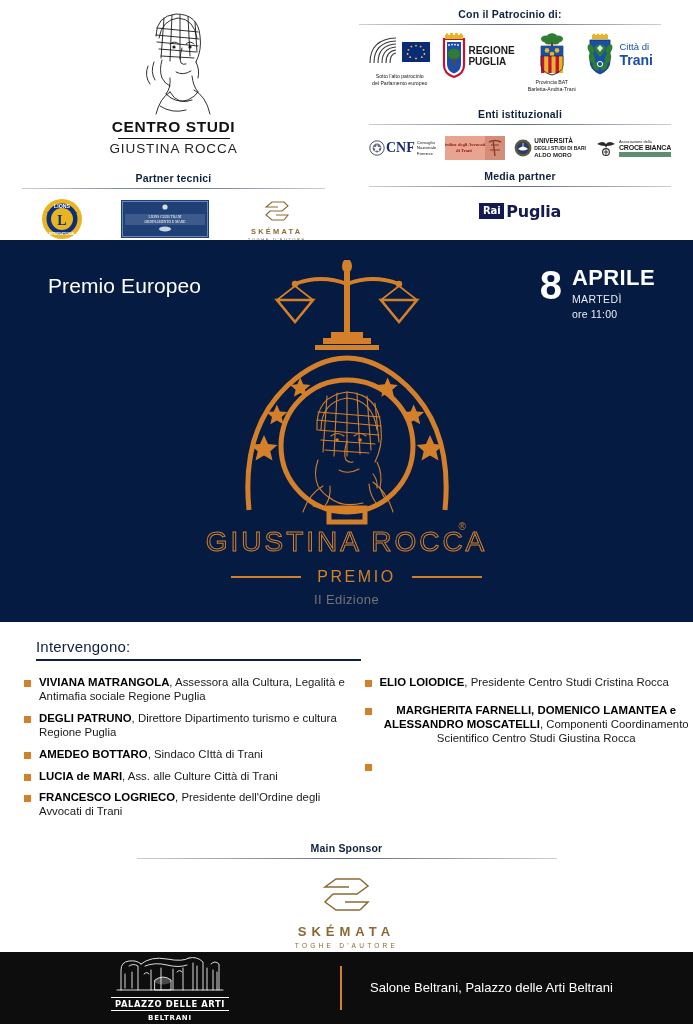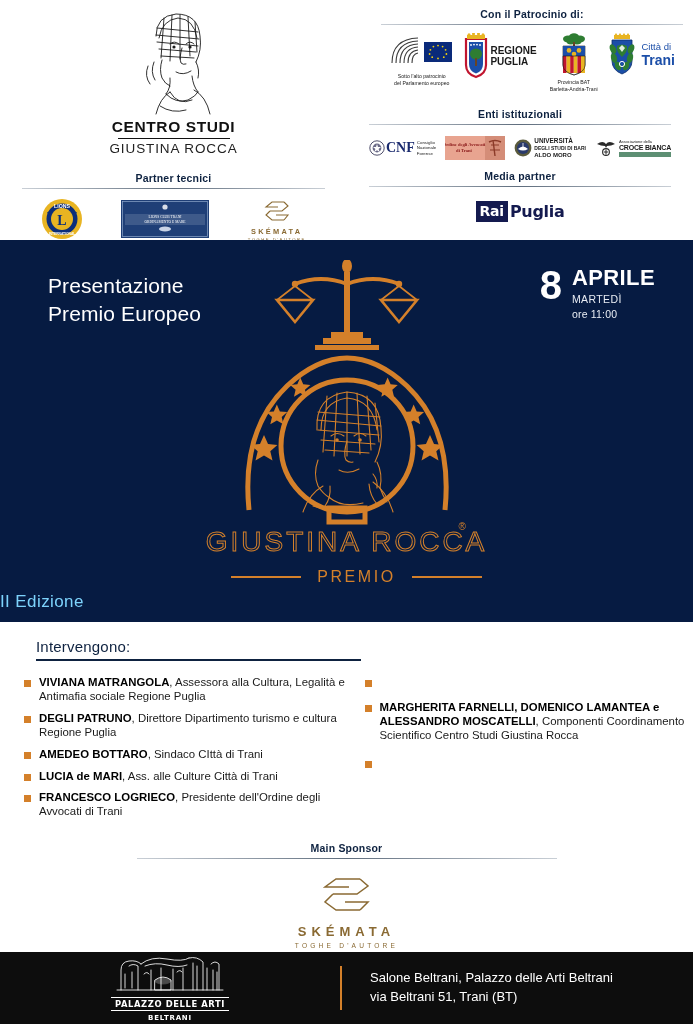--- a/index.html
+++ b/index.html
@@ -96,21 +96,21 @@
     display: flex;
     align-items: center;
     justify-content: space-around;
     margin-top: 7px;
     height: 45px;
   }
 
   
   .patro-block {
     position: absolute;
-    left: 34px;
+    left: 12px;
     top: 8px;
     width: 302px;
   }
   .patro-row {
     display: flex;
     align-items: flex-start;
     justify-content: space-between;
     margin-top: 8px;
     height: 72px;
   }
@@ -158,21 +158,21 @@
 
   
   .rai {
     display: flex;
     align-items: center;
   }
   .rai-box {
     background: #141a4f;
     color: #ffffff;
     font-weight: bold;
-    font-size: 14px;
+    font-size: 10px;
     padding: 2px 4px 3px;
     letter-spacing: -0.2px;
     font-family: "DejaVu Sans", sans-serif;
   }
   .rai-word {
     color: #141a4f;
     font-weight: bold;
     font-size: 16px;
     margin-left: 2px;
     letter-spacing: -0.3px;
@@ -295,22 +295,23 @@
   }
   .premio-text {
     color: #d4802a;
     font-size: 16px;
     letter-spacing: 2.6px;
   }
   .edizione {
     position: absolute;
     left: 0; right: 0;
     top: 352px;
-    color: #7dd3fc;
-    font-size: 17px;
+    text-align: center;
+    color: #737373;
+    font-size: 13px;
     letter-spacing: 0.4px;
   }
 
   
   .speakers {
     position: absolute;
     left: 0; top: 622px;
     width: 667px;
     height: 212px;
     background: #ffffff;
@@ -728,21 +729,20 @@
           </div>
         </div>
       </div>
 
     </div>
   </div>
 
   <div class="banner">
 
     <div class="banner-heading">
-      <div>Presentazione</div>
       <div>Premio Europeo</div>
     </div>
 
     <div class="date-block">
       <div class="date-day">8</div>
       <div class="date-right">
         <div class="date-month">APRILE</div>
         <div class="date-weekday">MARTEDÌ</div>
         <div class="date-time">ore 11:00</div>
       </div>
@@ -850,22 +850,23 @@
         </div>
         <div class="sp-item">
           <span class="sp-bullet"></span>
           <span class="sp-text"><b>FRANCESCO LOGRIECO</b><span>, Presidente dell'Ordine degli Avvocati di Trani</span></span>
         </div>
       </div>
 
       <div class="sp-col right">
         <div class="sp-item" style="margin-bottom:14px;">
           <span class="sp-bullet"></span>
-        </div>
-        <div class="sp-item" style="margin-bottom:14px;">
+          <span class="sp-text"><b>ELIO LOIODICE</b><span>, Presidente Centro Studi Cristina Rocca</span></span>
+        </div>
+        <div class="sp-item" style="margin-bottom:14px;text-align:center;">
           <span class="sp-bullet"></span>
           <span class="sp-text"><b>MARGHERITA FARNELLI, DOMENICO LAMANTEA e ALESSANDRO MOSCATELLI</b><span>, Componenti Coordinamento Scientifico Centro Studi Giustina Rocca</span></span>
         </div>
         <div class="sp-item">
           <span class="sp-bullet"></span>
         </div>
       </div>
 
     </div>
   </div>
@@ -911,17 +912,16 @@
             <path d="M66 18 Q69 15 71 18"></path>
           </g>
         </svg>
         <div class="pda-name">PALAZZO DELLE ARTI</div>
         <div class="pda-sub">BELTRANI</div>
       </div>
     </div>
     <div class="footer-div"></div>
     <div class="footer-addr">
       <div>Salone Beltrani, Palazzo delle Arti Beltrani</div>
-      <div>via Beltrani 51, Trani (BT)</div>
     </div>
   </div>
 
 </div>
 
 </body></html>

